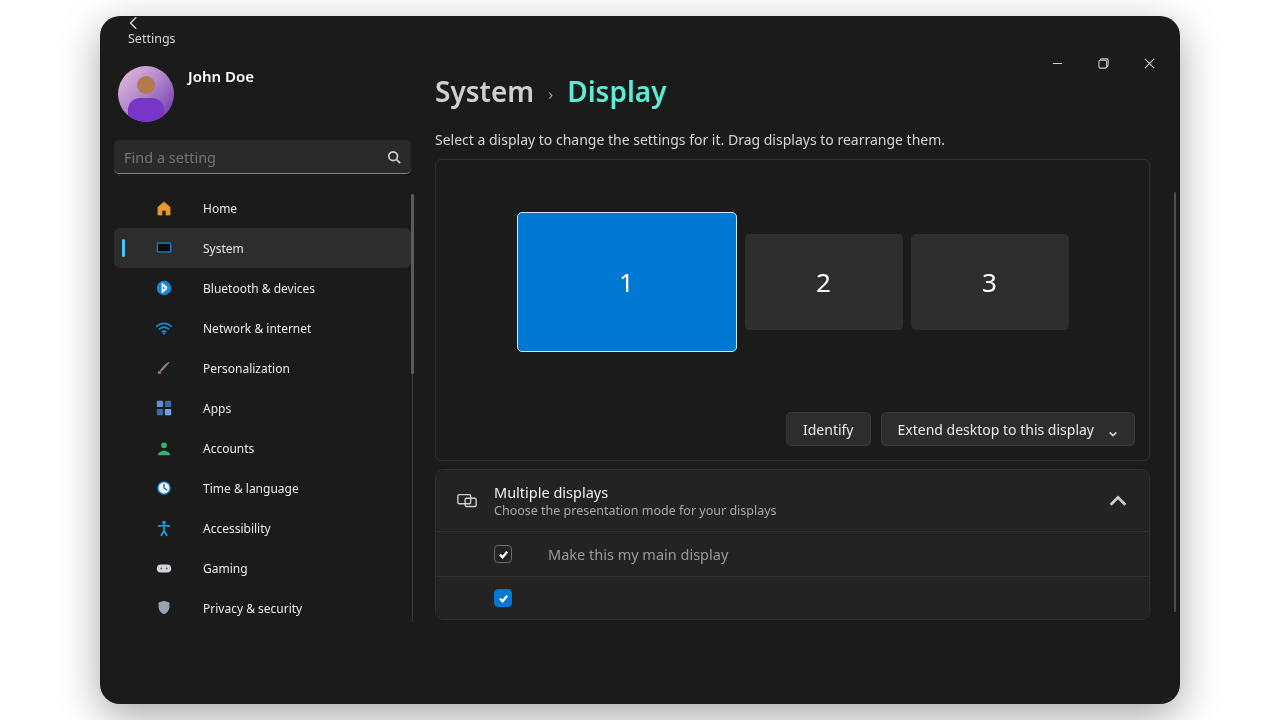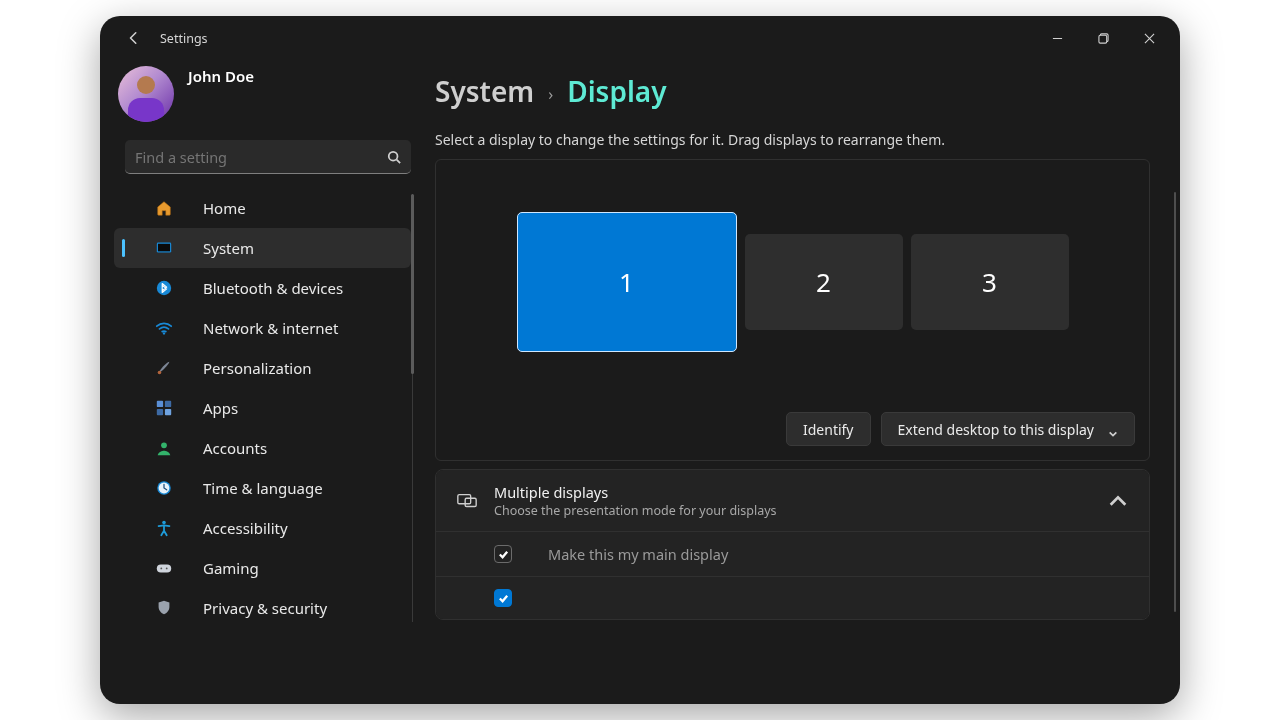--- a/index.html
+++ b/index.html
@@ -10,21 +10,21 @@
     top: 16px; left: 100px;
     width: 1080px; height: 688px;
     background: #1b1b1b;
     border-radius: 20px;
     box-shadow: 0 12px 40px rgba(0,0,0,.35);
     color: #eaeaea;
     overflow: hidden;
   }
 
   
-  .titlebar { display: flex; align-items: center; height: 44px; padding: 0 8px 0 18px; }
+  .titlebar { display: flex; align-items: flex-start; height: 44px; padding: 0 8px 0 18px; flex-direction: column; }
   .back-btn { width: 32px; height: 32px; display:flex; align-items:center; justify-content:center; border-radius:4px; cursor:pointer; }
   .back-btn svg { width: 14px; height: 14px; stroke:#d0d0d0; }
   .app-title { font-size: 12.5px; color:#d5d5d5; margin-left: 10px; }
   .win-controls { margin-left:auto; display:flex; }
   .win-controls .ctl { width: 46px; height: 32px; display:flex; align-items:center; justify-content:center; cursor:pointer; border-radius:4px; }
   .win-controls svg { width:11px; height:11px; stroke:#d0d0d0; fill:none; stroke-width:1.2; }
 
   .body { display:flex; height: calc(100% - 44px); }
 
   
@@ -47,40 +47,39 @@
 
   .search {
     display:flex; align-items:center;
     height: 34px;
     border-radius: 5px;
     background: #2a2a2a;
     border-bottom: 1px solid #7f7f7f;
     padding: 0 10px;
     color:#cfcfcf;
     margin-bottom: 14px;
-    margin-left: 11px;
   }
   .search input {
     flex:1; background:transparent; border:none; outline:none;
     color:#cfcfcf; font-size:14.5px;
   }
   .search-icon { width:14px; height:14px; stroke:#cfcfcf; fill:none; stroke-width:2; }
 
   .nav { position:relative; }
   .nav-track {
     position:absolute; right:-2px; top:6px; bottom:6px; width:1px; background:#3a3a3a;
   }
   .nav-thumb {
     position:absolute; right:-3px; top:6px; width:3px; height:180px; background:#5b5b5b; border-radius:2px;
   }
   .nav-item {
     display:flex; align-items:center; gap:30px;
     height: 40px; padding: 0 14px 0 8px;
     border-radius: 6px; cursor:pointer;
-    font-size:15px; color:#e9e9e9;
+    font-size:12px; color:#e9e9e9;
   }
   .nav-item.selected { background:#2d2d2d; }
   .nav-item .sel-bar {
     width:3px; height:18px; border-radius:2px; background:transparent; flex:0 0 3px;
   }
   .nav-item.selected .sel-bar { background:#4cc2ff; }
   .nav-icon { width:18px; height:18px; display:flex; align-items:center; justify-content:center; flex:0 0 18px; }
 
   
   .main { flex:1; padding: 0 30px 0 10px; overflow:hidden; position:relative; }

